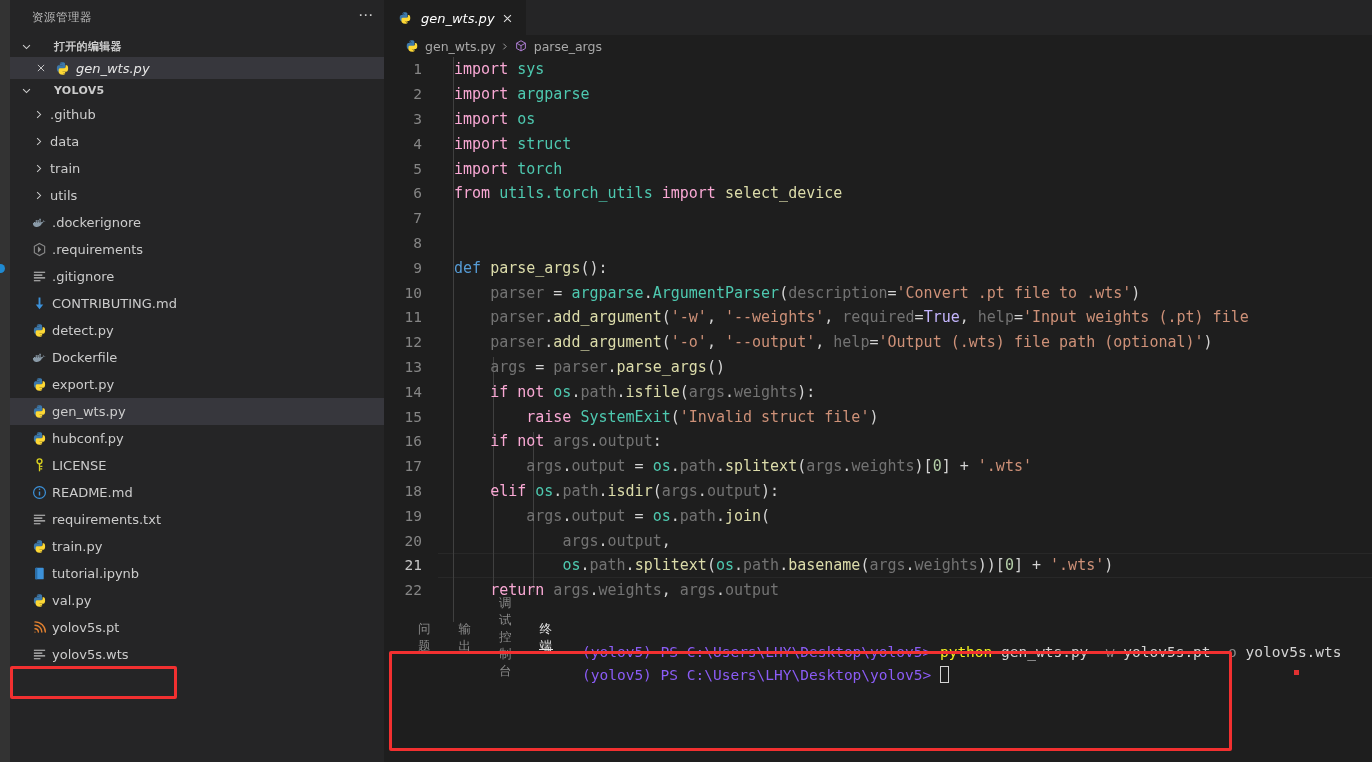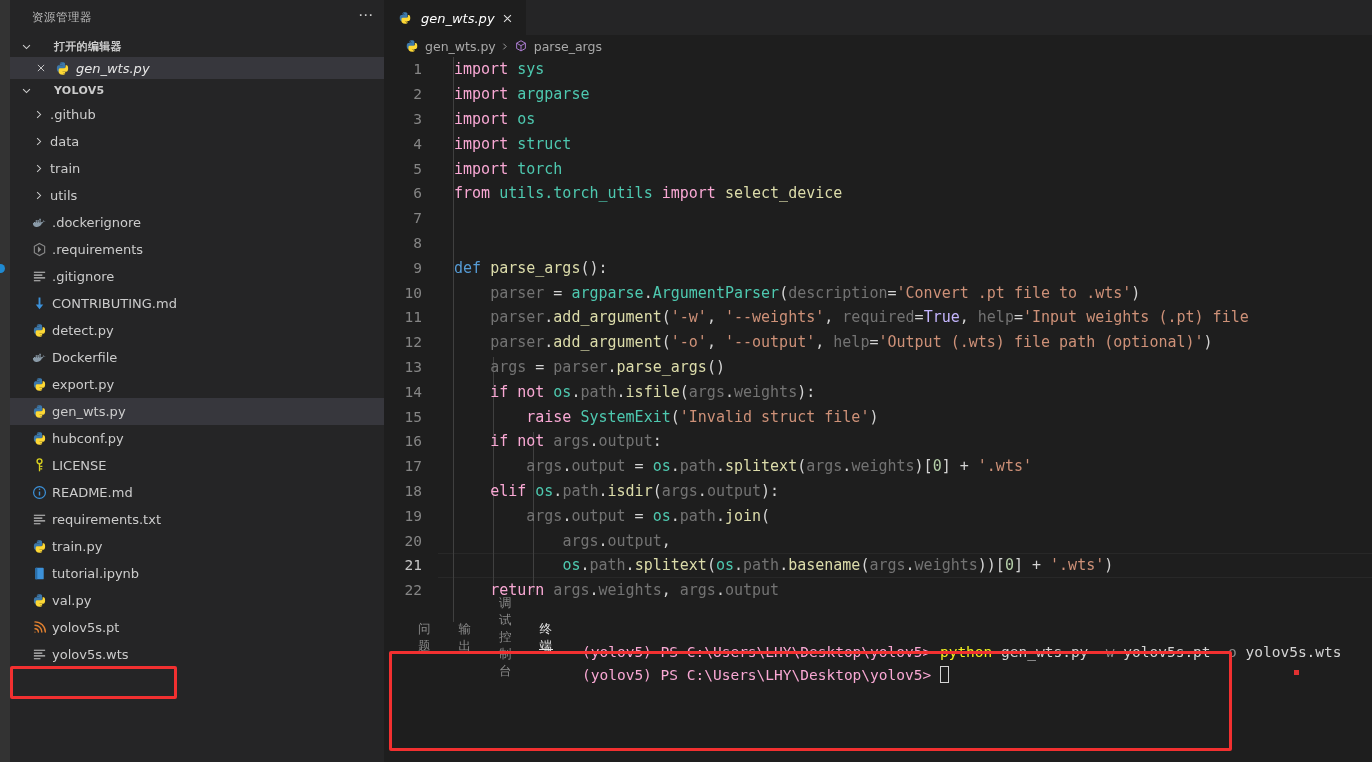--- a/index.html
+++ b/index.html
@@ -161,21 +161,21 @@
   .panel-tab.active::after {
     content: ''; position: absolute; left: 13px; right: 13px; bottom: 3px;
     height: 1px; background: #e7e7e7;
   }
   .terminal {
     flex: 1; background: #1e1e1e; padding: 18px 0 0 16px;
     font-family: "DejaVu Sans Mono", "Liberation Mono", monospace;
     font-size: 14.5px; color: #cccccc; position: relative;
   }
   .term-line { height: 23px; display: flex; align-items: center; white-space: pre; }
-  .t-prompt { color: #f9a8d4; }
+  .t-prompt { color: #8b5cf6; }
   .t-cmd { color: #f0f020; }
   .t-arg { color: #d4d4d4; }
   .t-flag { color: #8a8a8a; }
   .t-cursor {
     display: inline-block; width: 9px; height: 17px;
     border: 1px solid #d4d4d4; vertical-align: middle;
   }
   .term-dot { position: absolute; left: 728px; top: 48px; width: 5px; height: 5px; background: #e03131; }
 
   .terminal-highlight {

